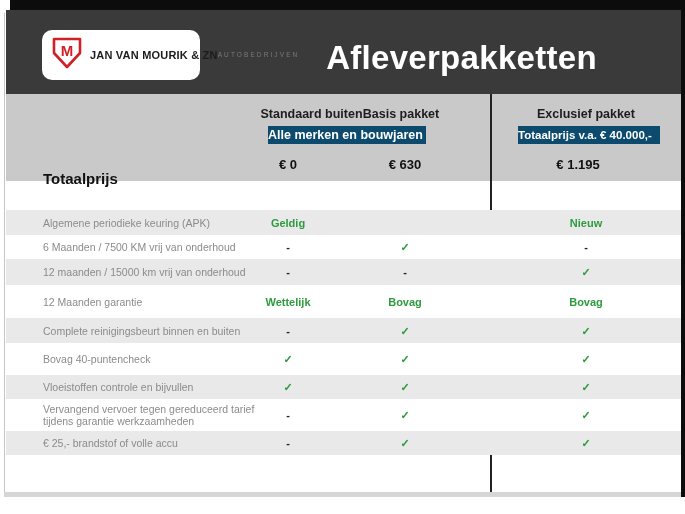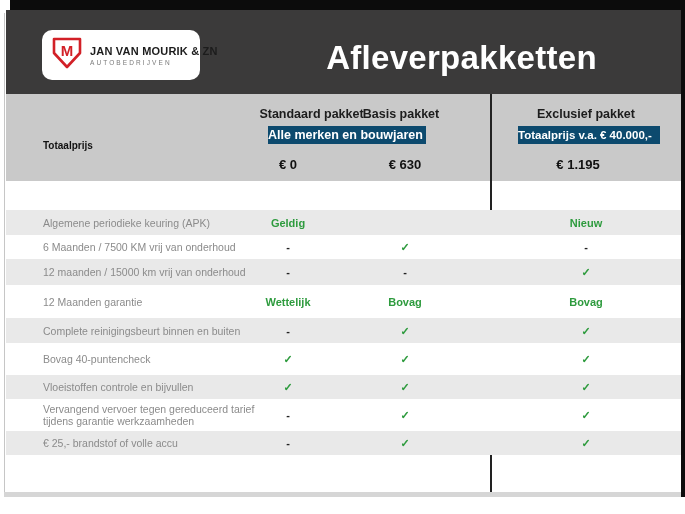--- a/index.html
+++ b/index.html
@@ -14,41 +14,41 @@
   .bar-bottom { position:absolute; left:4px; top:492px; width:677px; height:5px; background:#d6d6d6; }
 
   
   .header { position:absolute; left:6px; top:10px; width:675px; height:84px; background:#3b3a3a; }
   .logo-box {
     position:absolute; left:36px; top:20px; width:158px; height:50px;
     background:#fff; border-radius:10px; display:flex; align-items:center;
     padding:0 9px; box-sizing:border-box; gap:7px;
   }
   .logo-shield { flex:0 0 auto; }
-  .logo-text { display:flex; flex-direction:column; }
+  .logo-text { display:flex; }
   .logo-name { font-size:11px; font-weight:bold; color:#1c1c1c; letter-spacing:0.2px; white-space:nowrap; }
   .logo-sub  { font-size:6.5px; color:#7a7a7a; letter-spacing:2.1px; margin-top:2px; white-space:nowrap; }
   .title {
     position:absolute; left:194px; top:29px; width:475px; text-align:center;
     font-size:33px; line-height:38px; font-weight:bold; color:#ffffff; letter-spacing:0.3px;padding-left:24px;
   }
 
   
   .band { position:absolute; left:6px; top:94px; width:675px; height:87px; background:#c9c9c9; }
   .col-head { position:absolute; top:13px; font-size:12.5px; font-weight:bold; color:#1d1d1d; text-align:center; }
   .ch-standaard { left:228px; width:155px; }
   .ch-basis     { left:330px; width:130px; }
   .ch-exclusief { left:490px; width:180px; }
   .badge {
     position:absolute; top:32px; height:18px; line-height:18px; background:#0c4a6e;
     color:#ffffff; font-weight:bold; text-align:left;
   }
   .badge-sb { left:262px; width:158px; font-size:12.5px; }
   .badge-ex { left:512px; width:142px; font-size:11.5px; }
-  .totaal-label { position:absolute; left:37px; top:46px; font-size:10px; font-weight:bold; color:#111; }
+  .totaal-label { position:absolute; left:37px; top:76px; font-size:15px; font-weight:bold; color:#111; }
   .totaal-val   { position:absolute; top:63px; font-size:13px; font-weight:bold; color:#111; text-align:center; }
   .tv-s { left:212px; width:140px; }
   .tv-b { left:329px; width:140px; }
   .tv-e { left:482px; width:180px; }
 
   
   .divider-v { position:absolute; left:490px; top:94px; width:2px; height:398px; background:#222222; }
 
   
   .rows { position:absolute; left:6px; top:210px; width:675px; }
@@ -86,21 +86,21 @@
       </span>
       <span class="logo-text">
         <span class="logo-name">JAN VAN MOURIK &amp; ZN</span>
         <span class="logo-sub">AUTOBEDRIJVEN</span>
       </span>
     </div>
     <div class="title">Afleverpakketten</div>
   </div>
 
   <div class="band">
-    <div class="col-head ch-standaard">Standaard pakket</div>
+    <div class="col-head ch-standaard">Standaard buiten</div>
     <div class="col-head ch-basis">Basis pakket</div>
     <div class="col-head ch-exclusief">Exclusief pakket</div>
     <div class="badge badge-sb">Alle merken en bouwjaren</div>
     <div class="badge badge-ex">Totaalprijs v.a. € 40.000,-</div>
     <div class="totaal-label">Totaalprijs</div>
     <div class="totaal-val tv-s">€ 0</div>
     <div class="totaal-val tv-b">€ 630</div>
     <div class="totaal-val tv-e">€ 1.195</div>
   </div>
 

